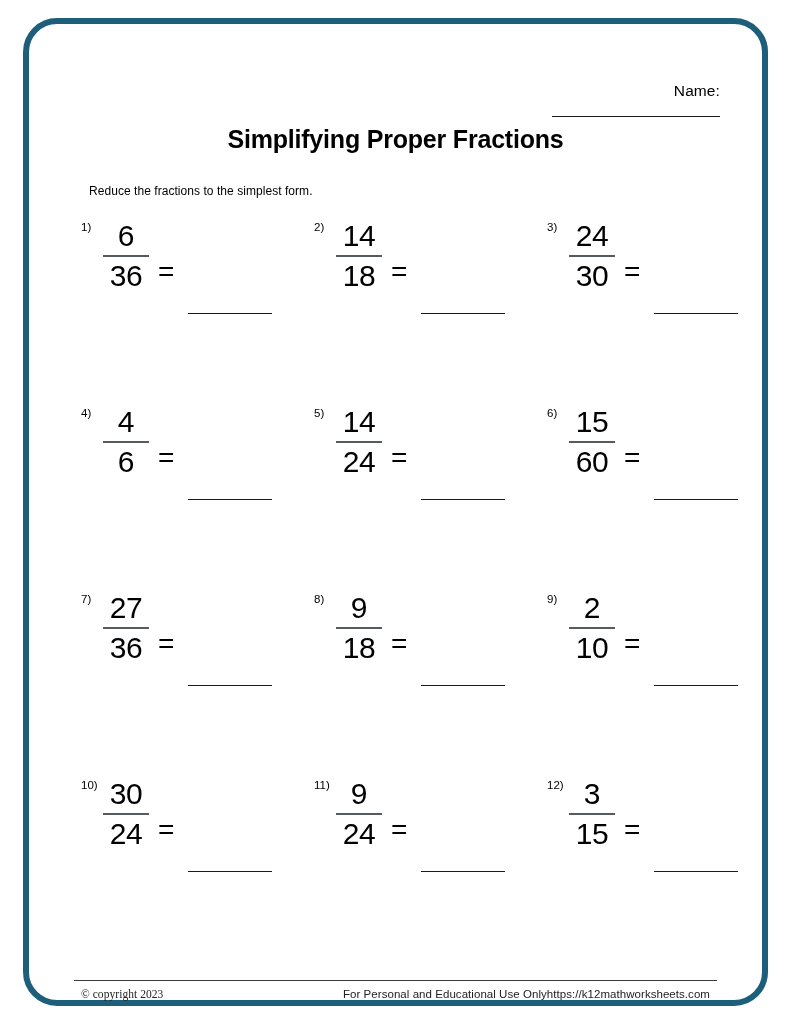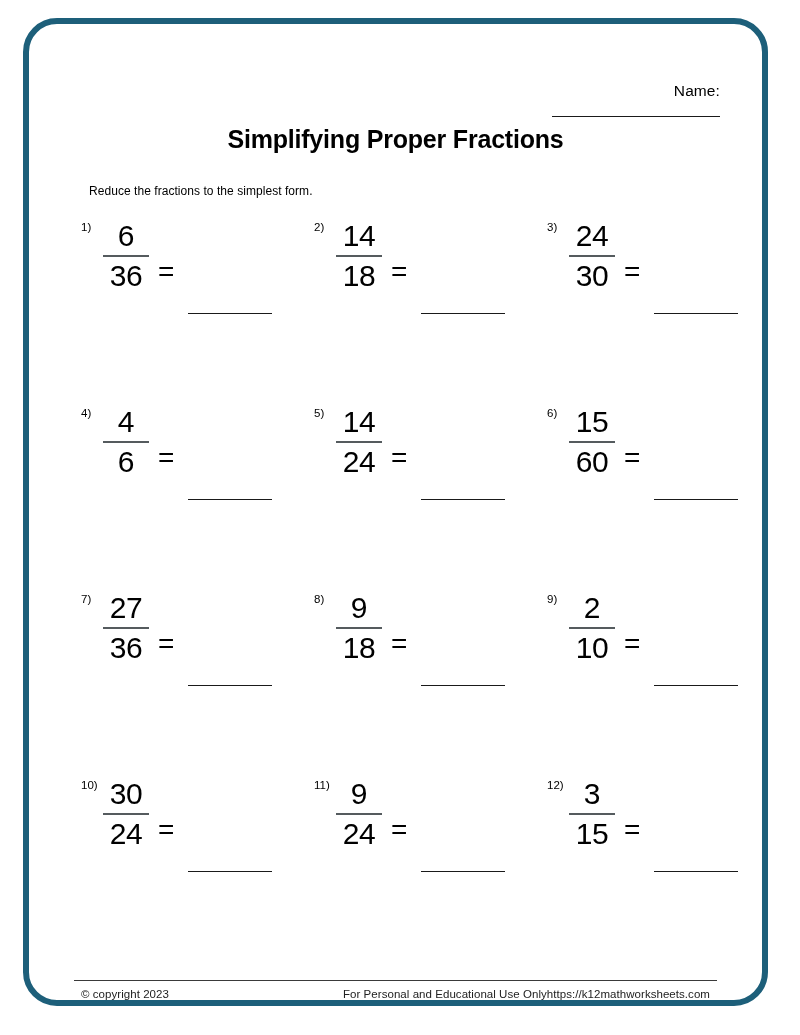--- a/index.html
+++ b/index.html
@@ -169,21 +169,21 @@
     align-items: center;
     font-size: 11.5px;
     color: #222222;
     letter-spacing: 0.05px;
   }
   .footer-center {
     flex: 1;
     text-align: right;
     margin-left: -16px;
   }
-  .footer-left { white-space: nowrap; }
+  .footer-left { white-space: nowrap; font-family: Liberation Serif, serif; }
   .footer-right { white-space: nowrap; }
 </style>
 </head>
 <body>
 
 <div class="worksheet-page">
   <div class="page-border">
 
     <div class="name-row">
       <span class="name-label">Name:</span>

